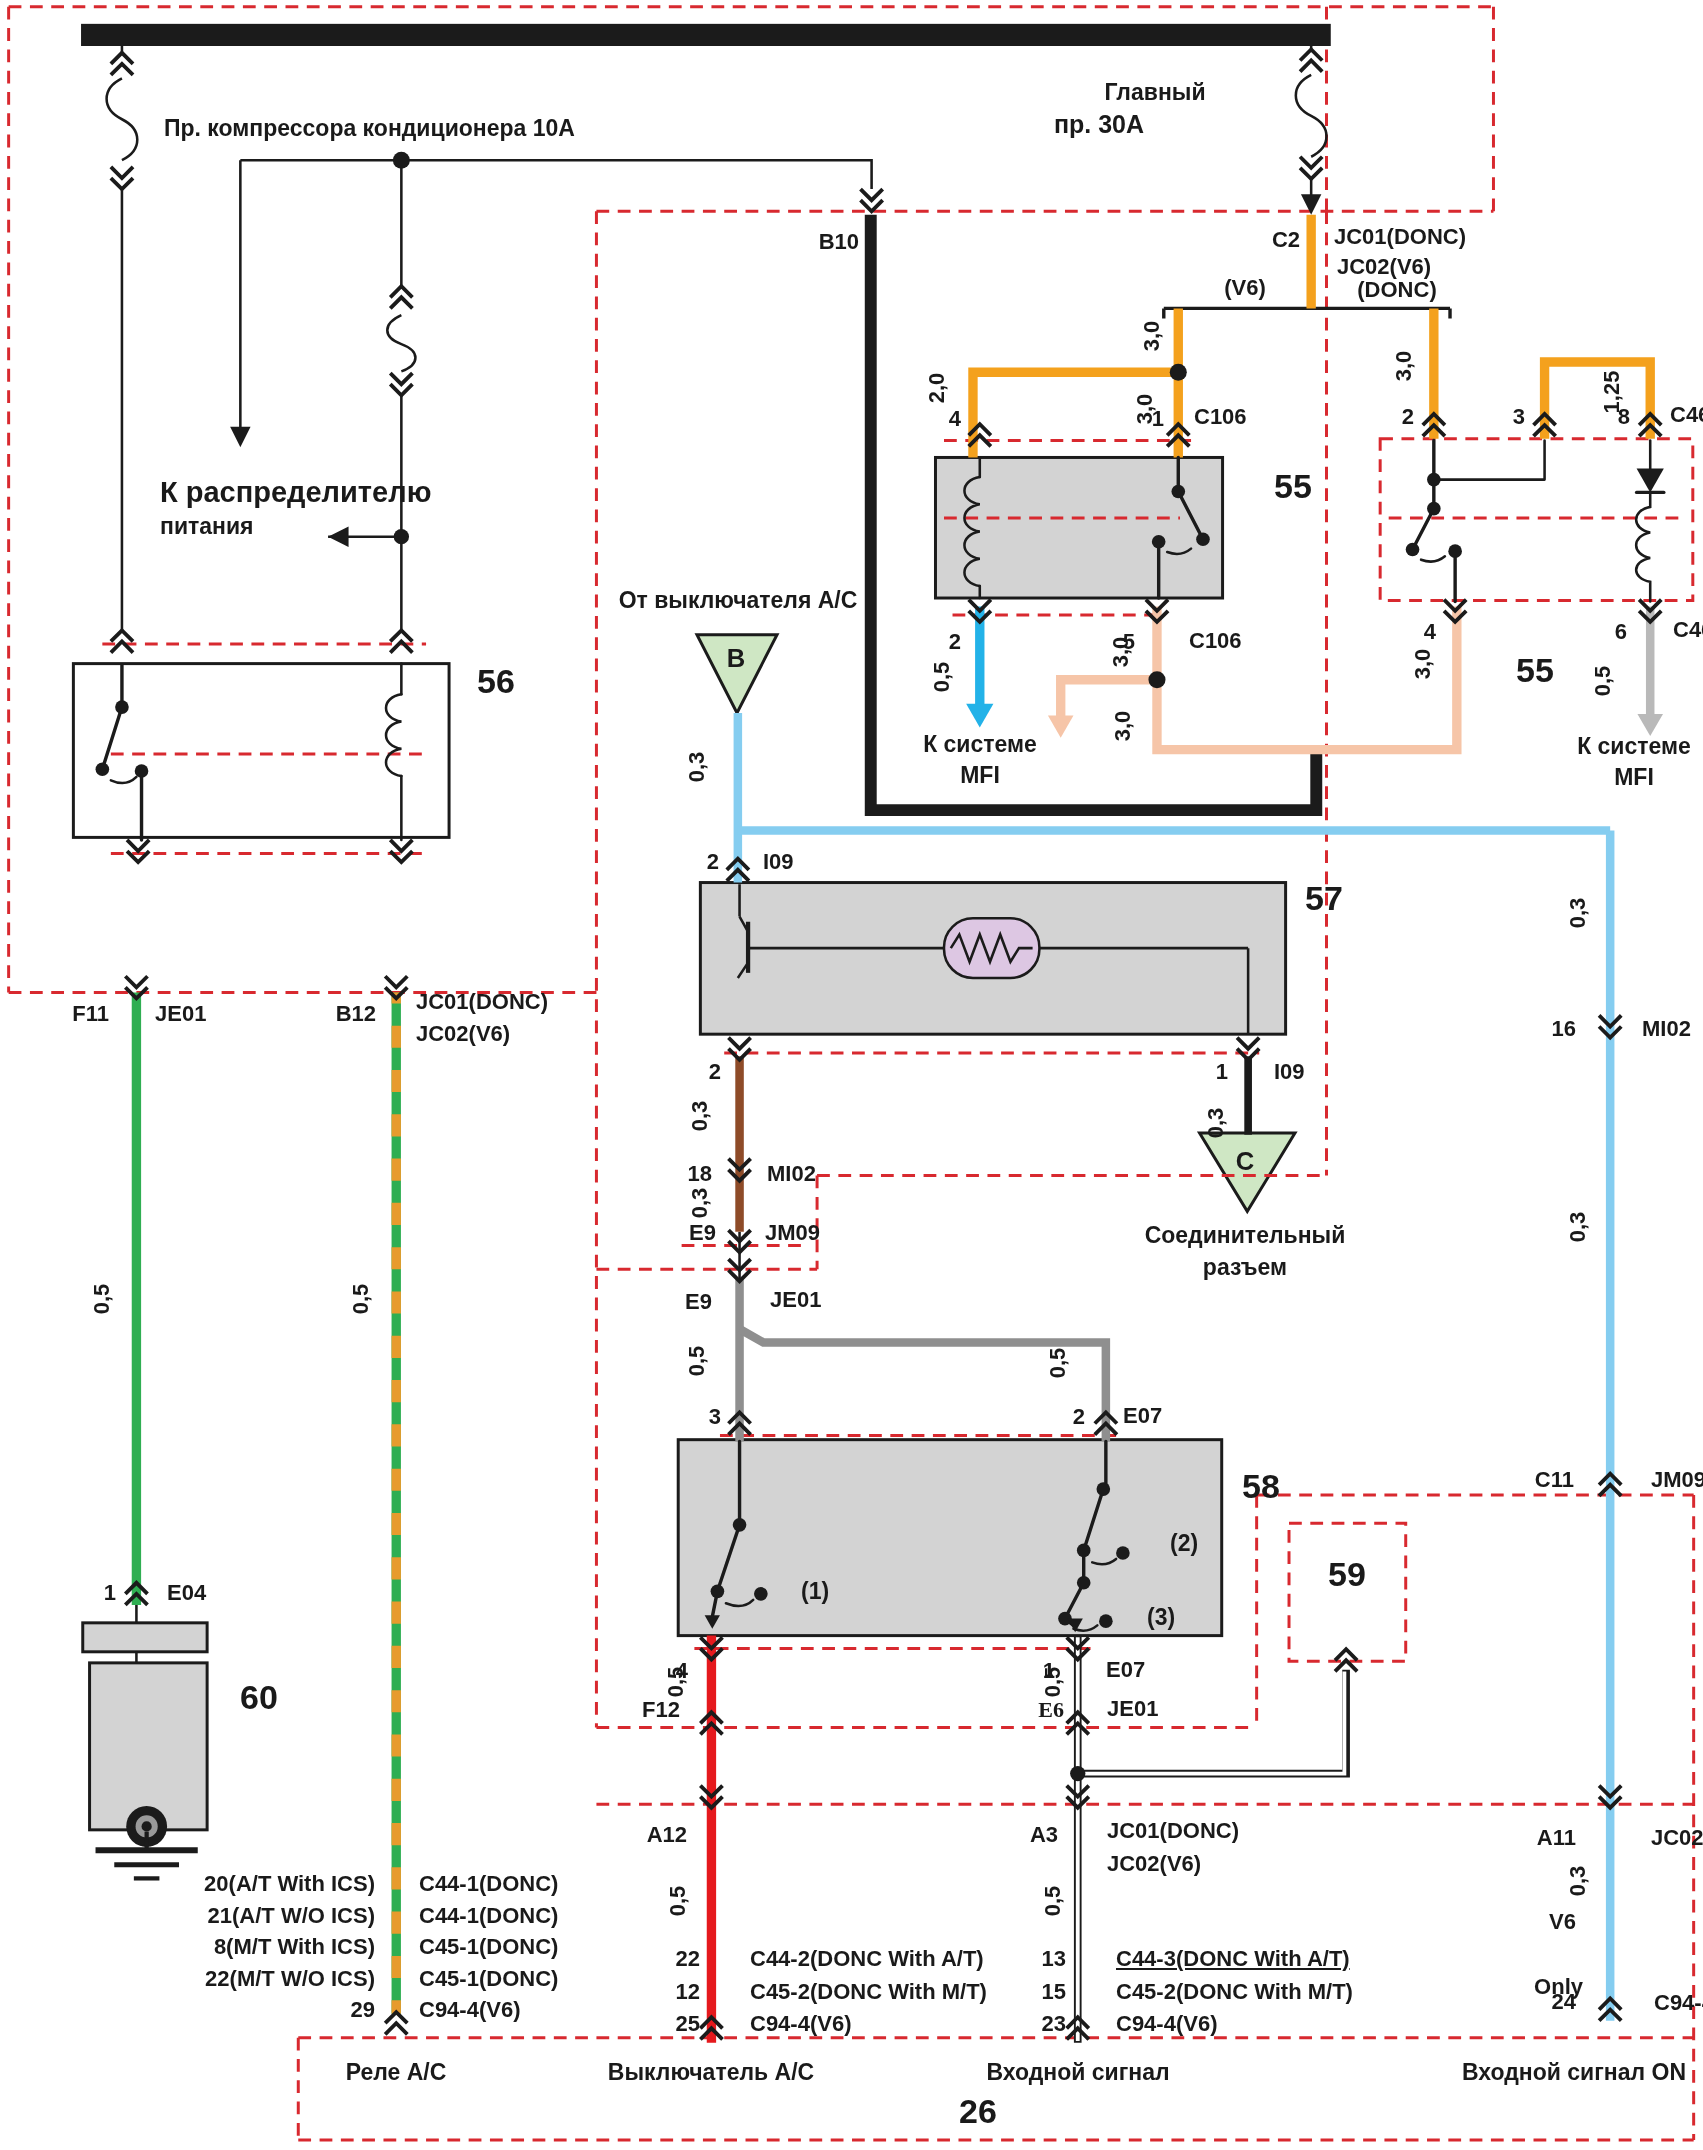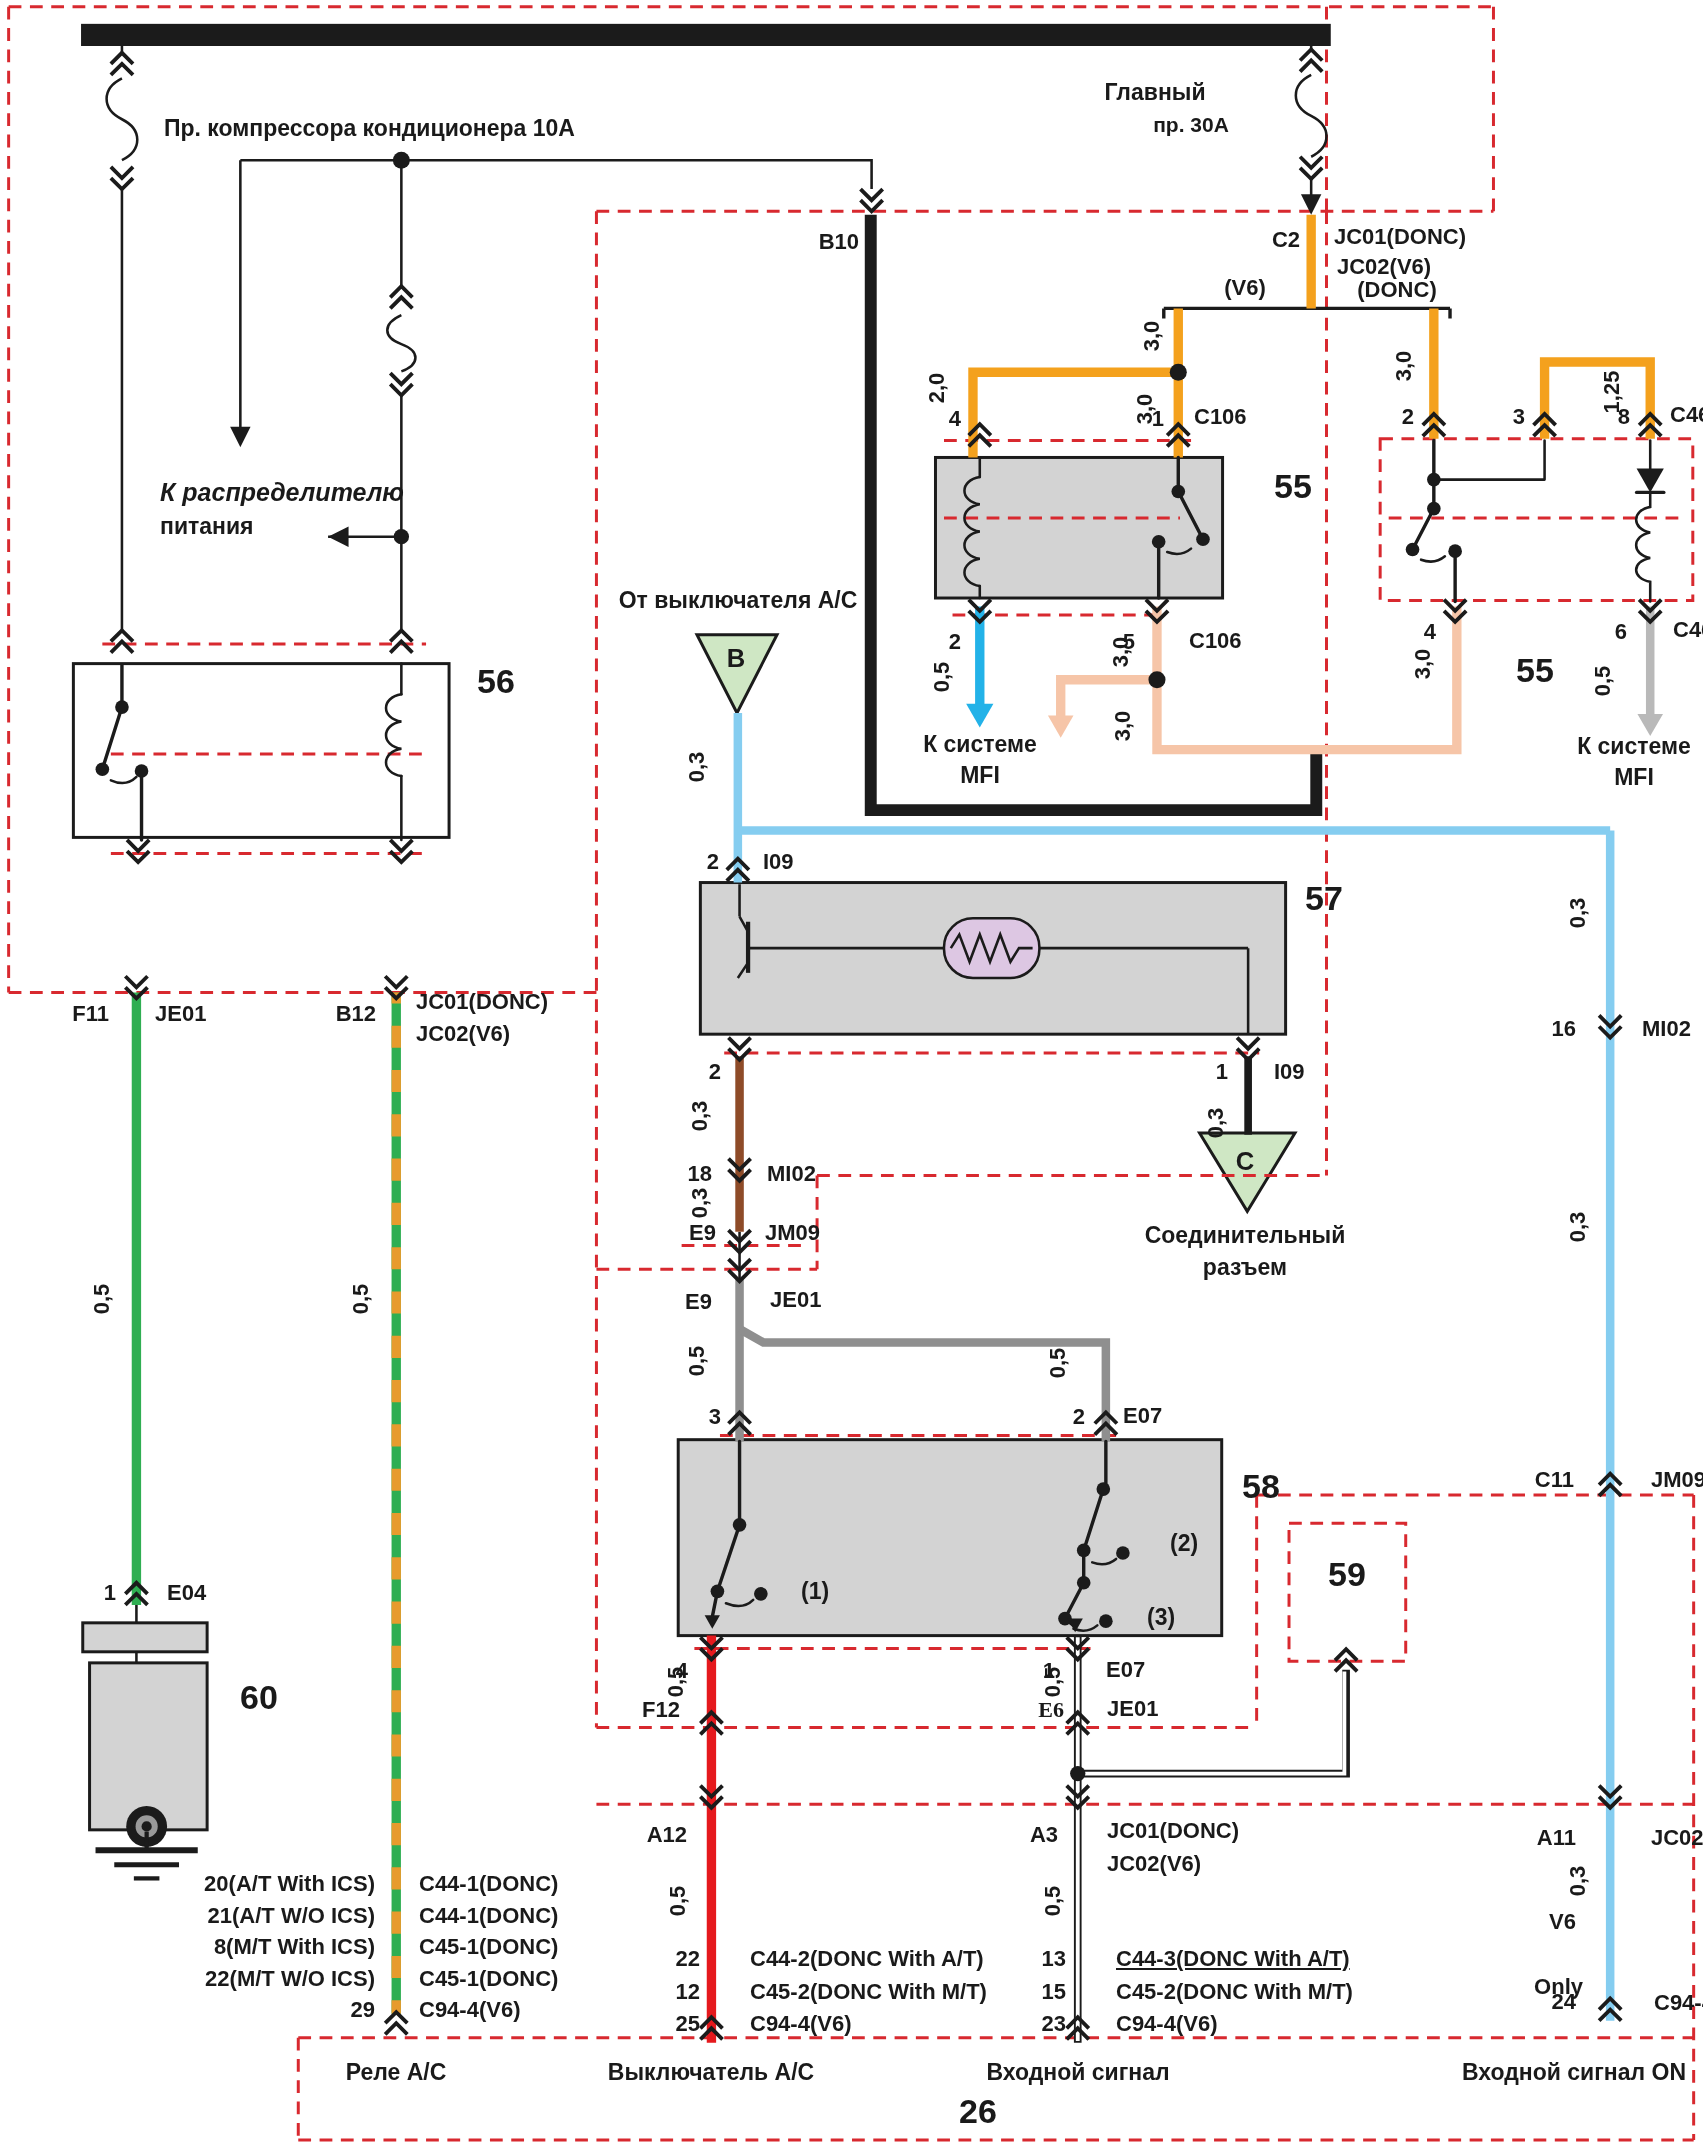--- a/index.html
+++ b/index.html
@@ -281,22 +281,22 @@
         <path d="M1877,2359 L1890,2346 L1903,2359 M1877,2372 L1890,2359 L1903,2372" fill="none" stroke="#1b1b1b" stroke-width="4.5"></path>
         <path d="M1877,1192 L1890,1205 L1903,1192 M1877,1205 L1890,1218 L1903,1205" fill="none" stroke="#1b1b1b" stroke-width="4.5"></path>
         <path d="M1877,1743 L1890,1730 L1903,1743 M1877,1756 L1890,1743 L1903,1756" fill="none" stroke="#1b1b1b" stroke-width="4.5"></path>
         <path d="M1877,2096 L1890,2109 L1903,2096 M1877,2109 L1890,2122 L1903,2109" fill="none" stroke="#1b1b1b" stroke-width="4.5"></path>
       </g>
 </svg>
 
 <div id="labels">
       <div class="lbl" style="left: 164px; top: 128px; font-size: 23px;">Пр. компрессора кондиционера 10А</div>
       <div class="lbl ac" style="left: 1155px; top: 92px; font-size: 23px;">Главный</div>
-      <div class="lbl ac" style="left: 1191px; top: 124px; font-size: 21px; text-align: right;">пр. 30А</div>
-      <div class="lbl" style="left: 160px; top: 492px; font-size: 25px; font-style: italic;">К распределителю</div>
+      <div class="lbl ac" style="left: 1099px; top: 124px; font-size: 25px; text-align: right;">пр. 30А</div>
+      <div class="lbl" style="left: 160px; top: 492px; font-size: 29px;">К распределителю</div>
       <div class="lbl" style="left: 160px; top: 526px; font-size: 23px;">питания</div>
       <div class="lbl ar" style="left: 859px; top: 242px;">B10</div>
       <div class="lbl ar" style="left: 1300px; top: 240px;">C2</div>
       <div class="lbl" style="left: 1334px; top: 237px;">JC01(DONC)</div>
       <div class="lbl" style="left: 1337px; top: 267px;">JC02(V6)</div>
       <div class="lbl ac" style="left: 1245px; top: 288px;">(V6)</div>
       <div class="lbl ac" style="left: 1397px; top: 290px;">(DONC)</div>
       <div class="lbl rot" style="left: 937px; top: 388px;">2,0</div>
       <div class="lbl rot" style="left: 1152px; top: 336px;">3,0</div>
       <div class="lbl rot" style="left: 1145px; top: 409px;">3,0</div>

